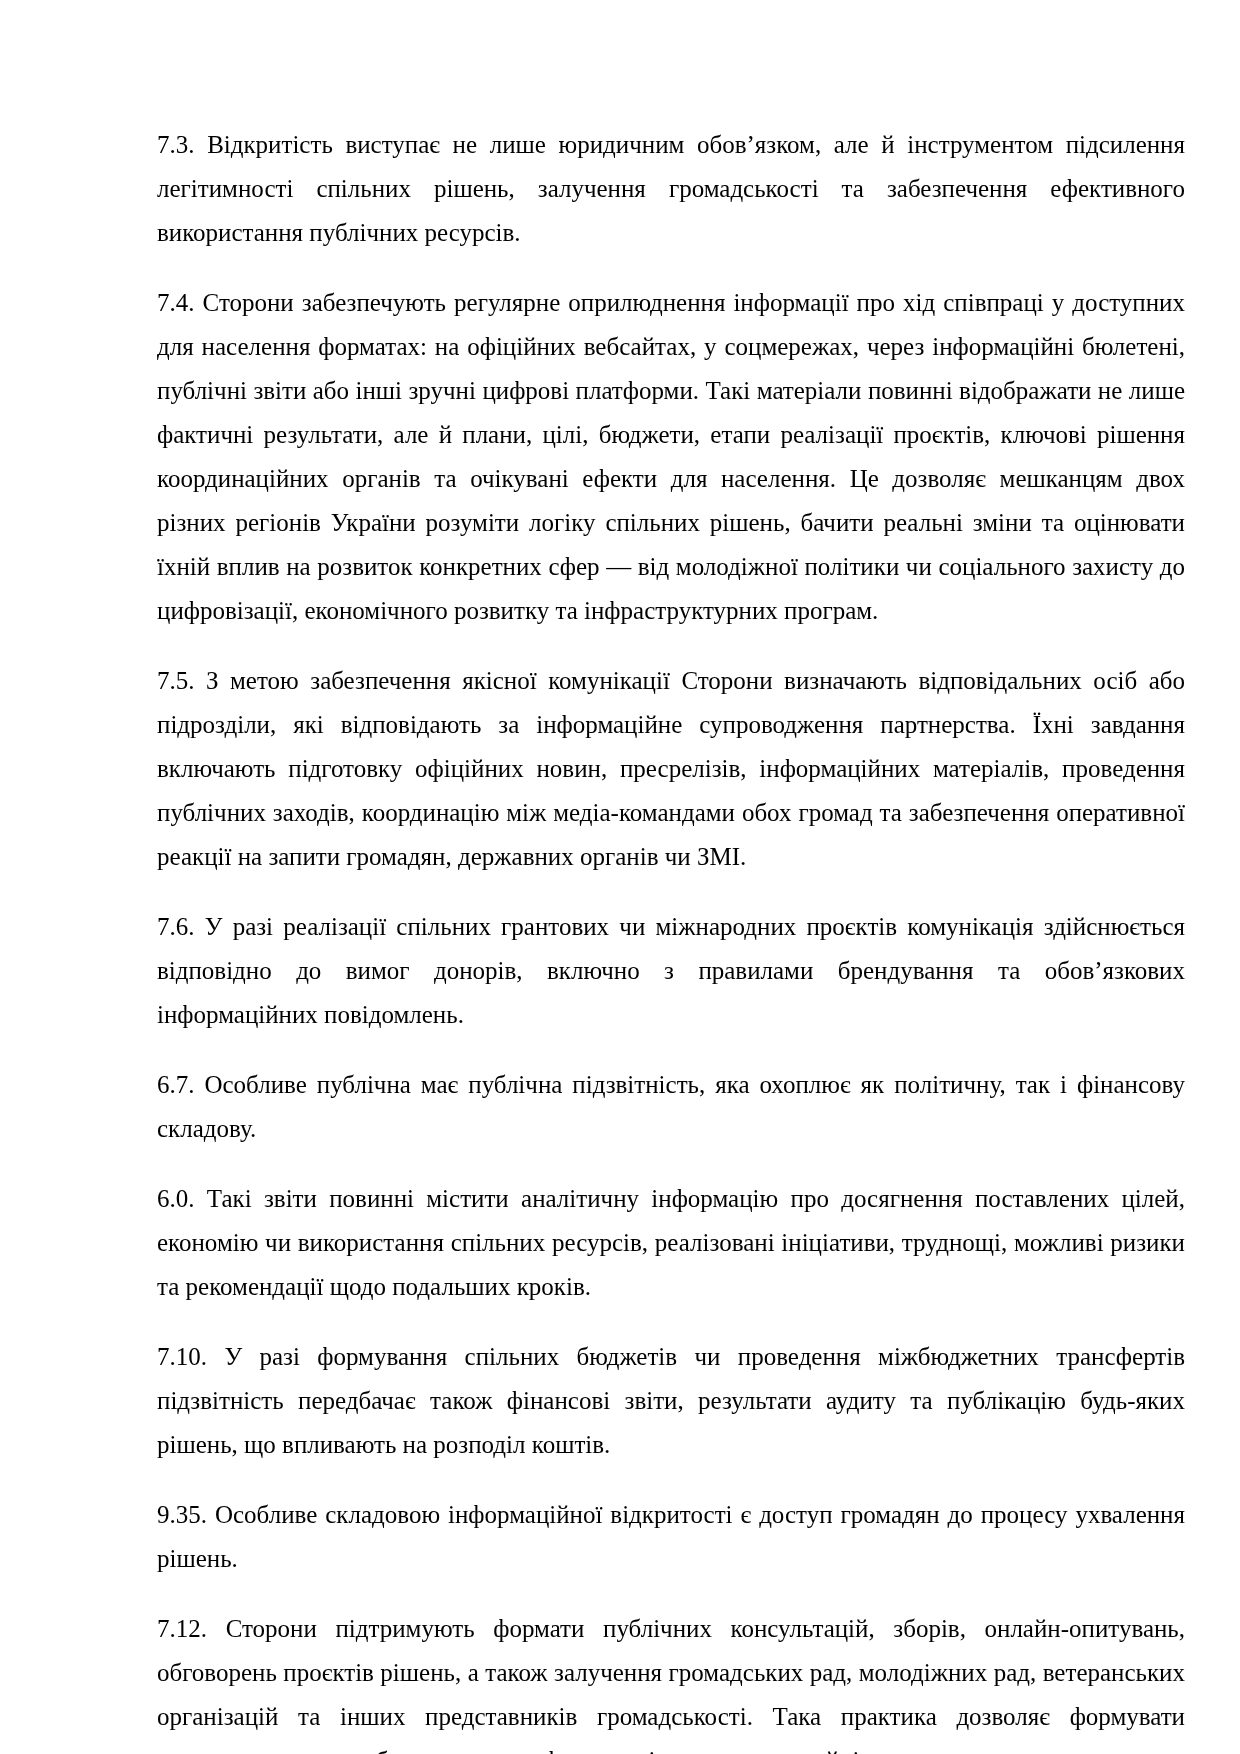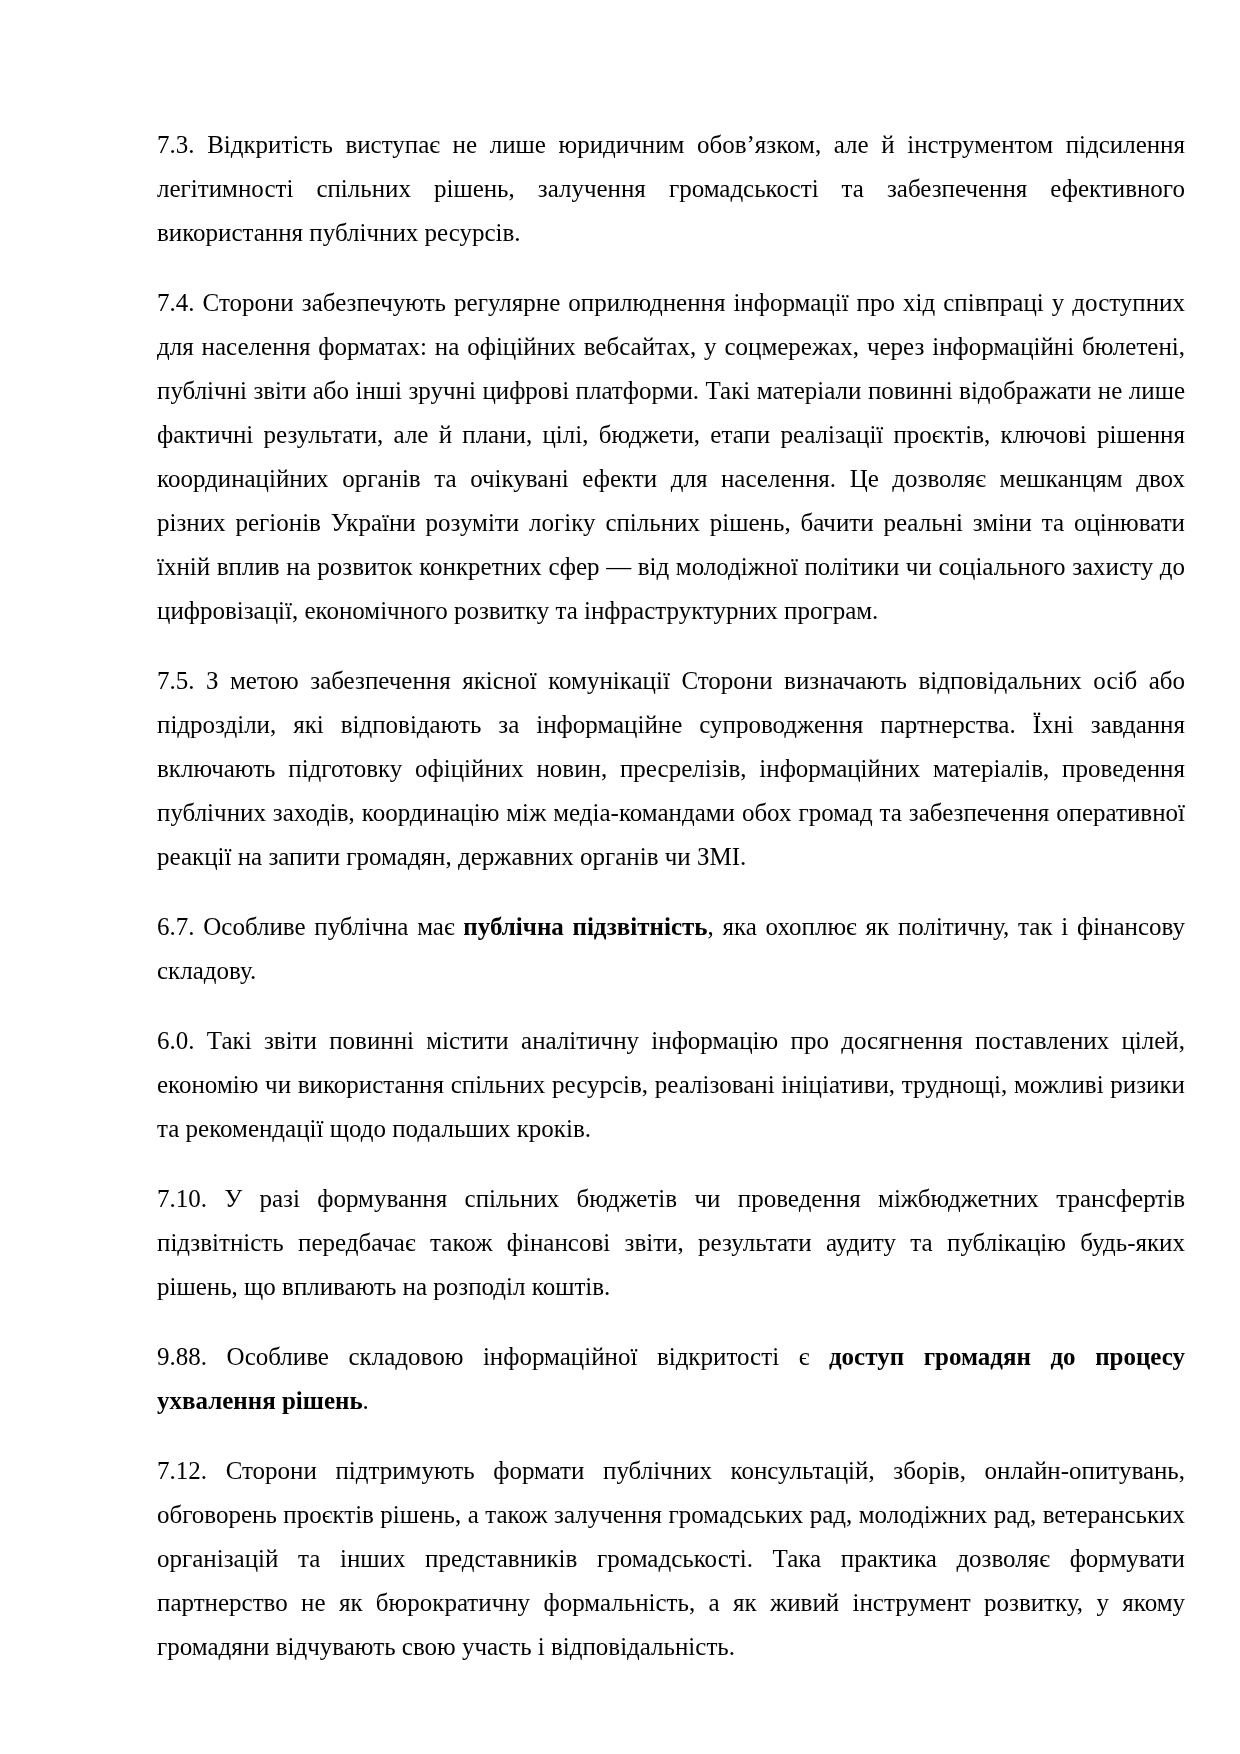--- a/index.html
+++ b/index.html
@@ -18,30 +18,31 @@
     font-family: "Liberation Serif", "DejaVu Serif", serif;
     font-size: 25px;
     line-height: 44px;
   }
   .doc p {
     margin: 0 0 26px 0;
     text-align: justify;
     text-justify: inter-word;
   }
   .doc p span.seg-bold {
-    font-weight: bold;
+    font-weight: normal;
   }
 </style>
 </head>
 <body>
 
 <div class="page">
   <div class="doc" id="doc">
       <p><span class="seg">7.3.</span> <span class="seg">Відкритість виступає не лише юридичним обов’язком, але й інструментом підсилення легітимності спільних рішень, залучення громадськості та забезпечення ефективного використання публічних ресурсів.</span></p>
       <p><span class="seg">7.4.</span> <span class="seg">Сторони забезпечують регулярне оприлюднення інформації про хід співпраці у доступних для населення форматах: на офіційних вебсайтах, у соцмережах, через інформаційні бюлетені, публічні звіти або інші зручні цифрові платформи. Такі матеріали повинні відображати не лише фактичні результати, але й плани, цілі, бюджети, етапи реалізації проєктів, ключові рішення координаційних органів та очікувані ефекти для населення. Це дозволяє мешканцям двох різних регіонів України розуміти логіку спільних рішень, бачити реальні зміни та оцінювати їхній вплив на розвиток конкретних сфер — від молодіжної політики чи соціального захисту до цифровізації, економічного розвитку та інфраструктурних програм.</span></p>
       <p><span class="seg">7.5.</span> <span class="seg">З метою забезпечення якісної комунікації Сторони визначають відповідальних осіб або підрозділи, які відповідають за інформаційне супроводження партнерства. Їхні завдання включають підготовку офіційних новин, пресрелізів, інформаційних матеріалів, проведення публічних заходів, координацію між медіа-командами обох громад та забезпечення оперативної реакції на запити громадян, державних органів чи ЗМІ.</span></p>
+      <p><span class="seg">7.6.</span> <span class="seg">У разі реалізації спільних грантових чи міжнародних проєктів комунікація здійснюється відповідно до вимог донорів, включно з правилами брендування та обов’язкових інформаційних повідомлень.</span></p>
       <p><span class="seg">6.7.</span> <span class="seg">Особливе публічна має </span><span class="seg-bold">публічна підзвітність</span><span class="seg">, яка охоплює як політичну, так і фінансову складову.</span></p>
       <p><span class="seg">6.0.</span> <span class="seg">Такі звіти повинні містити аналітичну інформацію про досягнення поставлених цілей, економію чи використання спільних ресурсів, реалізовані ініціативи, труднощі, можливі ризики та рекомендації щодо подальших кроків.</span></p>
       <p><span class="seg">7.10.</span> <span class="seg">У разі формування спільних бюджетів чи проведення міжбюджетних трансфертів підзвітність передбачає також фінансові звіти, результати аудиту та публікацію будь-яких рішень, що впливають на розподіл коштів.</span></p>
-      <p><span class="seg">9.88.</span> <span class="seg">Особливе складовою інформаційної відкритості є </span><span class="seg-bold">доступ громадян до процесу ухвалення рішень</span><span class="seg">.</span></p>
+      <p><span class="seg">9.35.</span> <span class="seg">Особливе складовою інформаційної відкритості є </span><span class="seg-bold">доступ громадян до процесу ухвалення рішень</span><span class="seg">.</span></p>
       <p><span class="seg">7.12.</span> <span class="seg">Сторони підтримують формати публічних консультацій, зборів, онлайн-опитувань, обговорень проєктів рішень, а також залучення громадських рад, молодіжних рад, ветеранських організацій та інших представників громадськості. Така практика дозволяє формувати партнерство не як бюрократичну формальність, а як живий інструмент розвитку, у якому громадяни відчувають свою участь і відповідальність.</span></p>
     </div>
 </div>
 
 </body></html>

